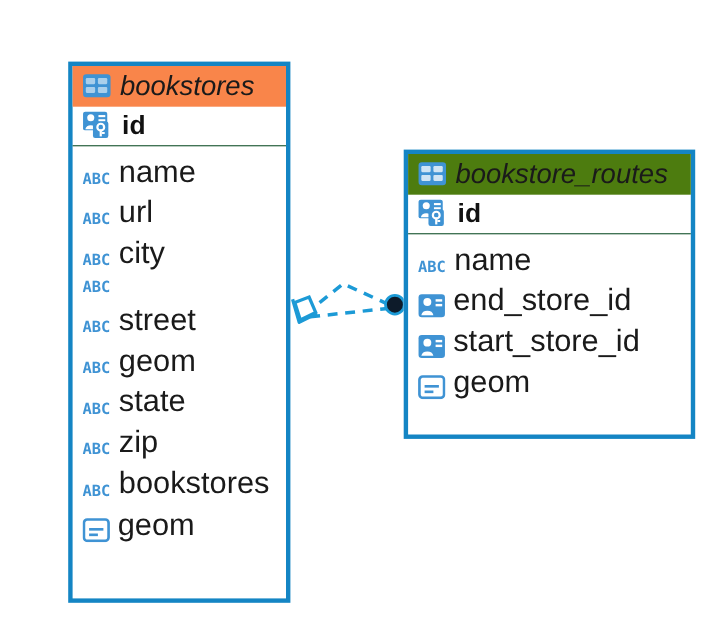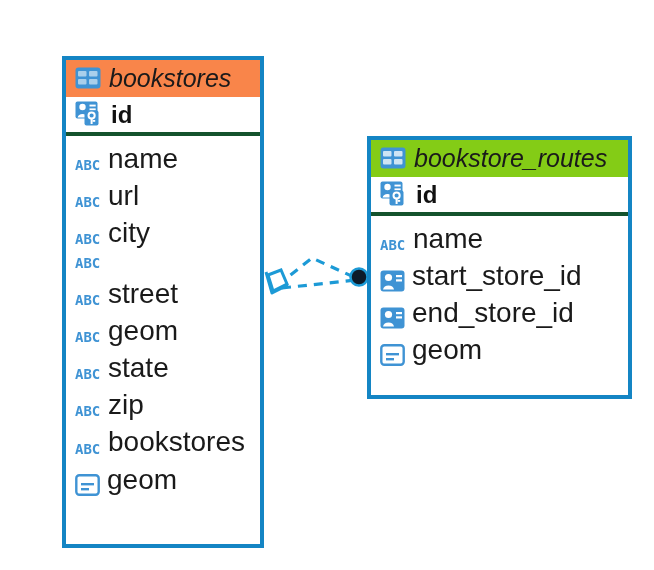--- a/index.html
+++ b/index.html
@@ -27,34 +27,34 @@
     background: #ffffff;
   }
   .entity-header {
     display: flex;
     align-items: center;
     gap: 8px;
     padding: 5px 10px 6px 9px;
     box-sizing: border-box;
   }
   .entity-header.accent { background: #f9854a; }
-  .entity-header.plain  { background: #84cc16; }
+  .entity-header.plain  { background: #4d7c0f; }
   .entity-title {
     font-size: 25px;
     color: #1a1a1a;
     line-height: 1.05;
     white-space: nowrap;
     font-style: italic;
   }
   .pk-row {
     display: flex;
     align-items: center;
     gap: 8px;
     padding: 4px 10px 5px 9px;
-    border-bottom: 4px solid #14532d;
+    border-bottom: 1px solid #14532d;
     box-sizing: border-box;
   }
   .pk-label {
     font-size: 24px;
     font-weight: bold;
     color: #111111;
     line-height: 1.05;
   }
   .col-list {
     padding: 4px 0 5px 0;
@@ -277,33 +277,33 @@
       <div class="col-row">
         <span class="icon i-fk">
           <svg viewBox="0 0 25 22" width="25" height="22" xmlns="http://www.w3.org/2000/svg">
             <rect x="0.5" y="0.5" width="24" height="21" rx="3" fill="#3f93d4"></rect>
             <circle cx="8.5" cy="7.5" r="3.6" fill="#ffffff"></circle>
             <path d="M 3 19.5 a 5.6 5 0 0 1 11 0 Z" fill="#ffffff"></path>
             <rect x="16" y="5" width="6" height="2.2" fill="#ffffff"></rect>
             <rect x="16" y="9.3" width="6" height="2.2" fill="#ffffff"></rect>
           </svg>
         </span>
-        <span class="col-label">start_store_id</span>
+        <span class="col-label">end_store_id</span>
       </div>
       <div class="col-row">
         <span class="icon i-fk">
           <svg viewBox="0 0 25 22" width="25" height="22" xmlns="http://www.w3.org/2000/svg">
             <rect x="0.5" y="0.5" width="24" height="21" rx="3" fill="#3f93d4"></rect>
             <circle cx="8.5" cy="7.5" r="3.6" fill="#ffffff"></circle>
             <path d="M 3 19.5 a 5.6 5 0 0 1 11 0 Z" fill="#ffffff"></path>
             <rect x="16" y="5" width="6" height="2.2" fill="#ffffff"></rect>
             <rect x="16" y="9.3" width="6" height="2.2" fill="#ffffff"></rect>
           </svg>
         </span>
-        <span class="col-label">end_store_id</span>
+        <span class="col-label">start_store_id</span>
       </div>
       <div class="col-row">
         <span class="icon i-geom">
           <svg viewBox="0 0 25 22" width="25" height="22" xmlns="http://www.w3.org/2000/svg">
             <rect x="1.3" y="1.3" width="22.4" height="19.4" rx="3" fill="#ffffff" stroke="#3f93d4" stroke-width="2.4"></rect>
             <rect x="6" y="9" width="13" height="2.4" fill="#3f93d4"></rect>
             <rect x="6" y="14" width="8" height="2.4" fill="#3f93d4"></rect>
           </svg>
         </span>
         <span class="col-label">geom</span>

